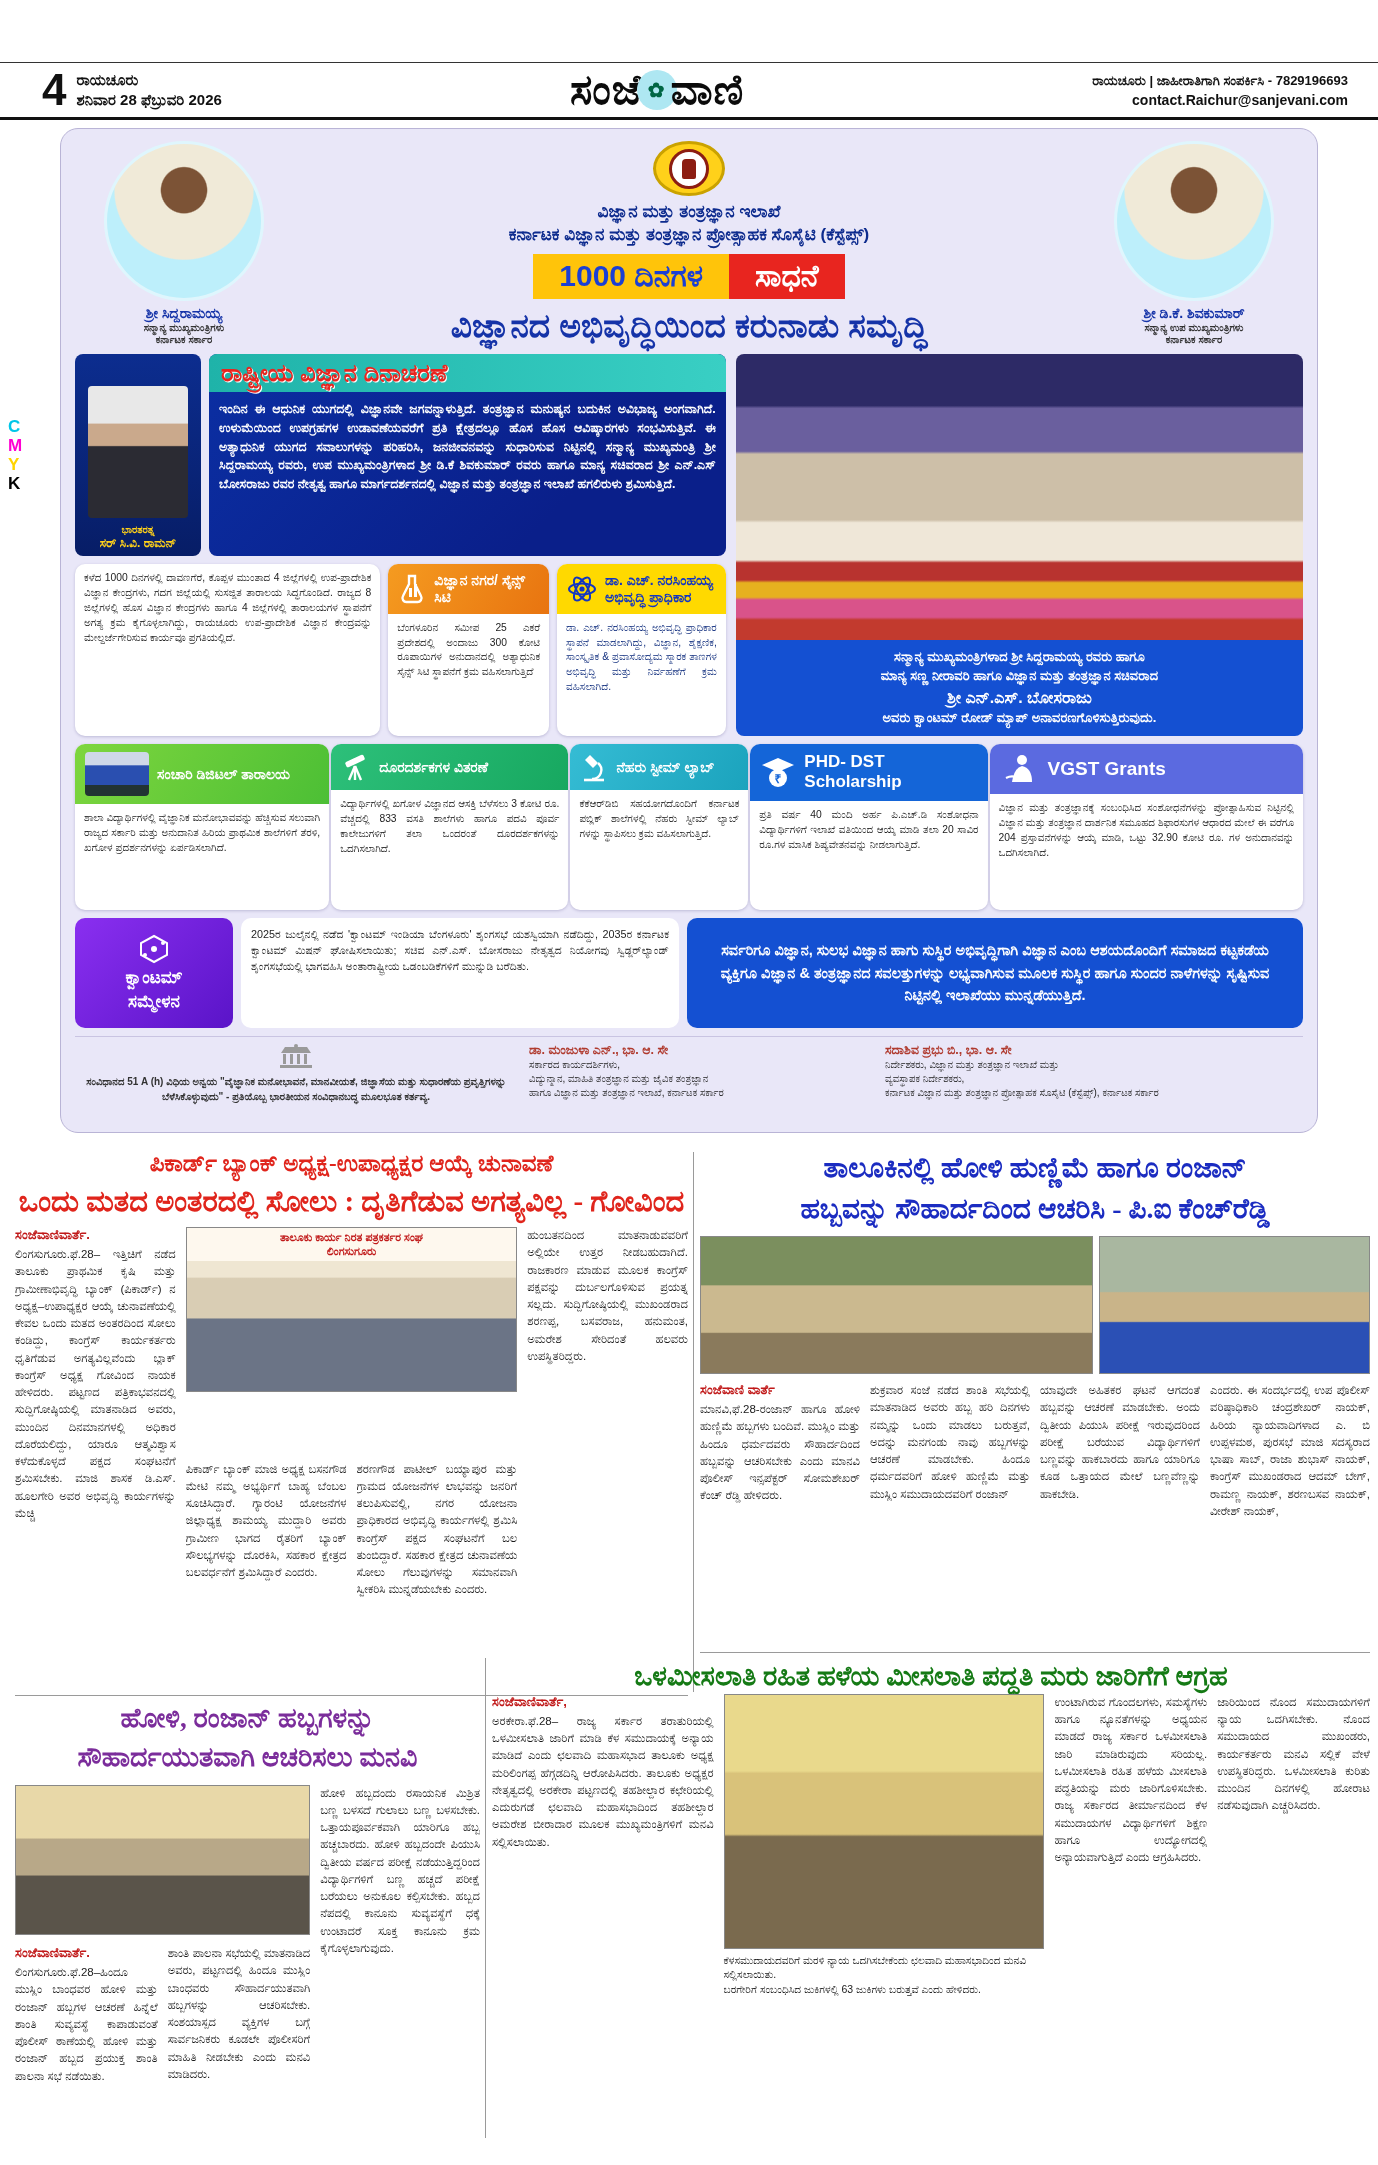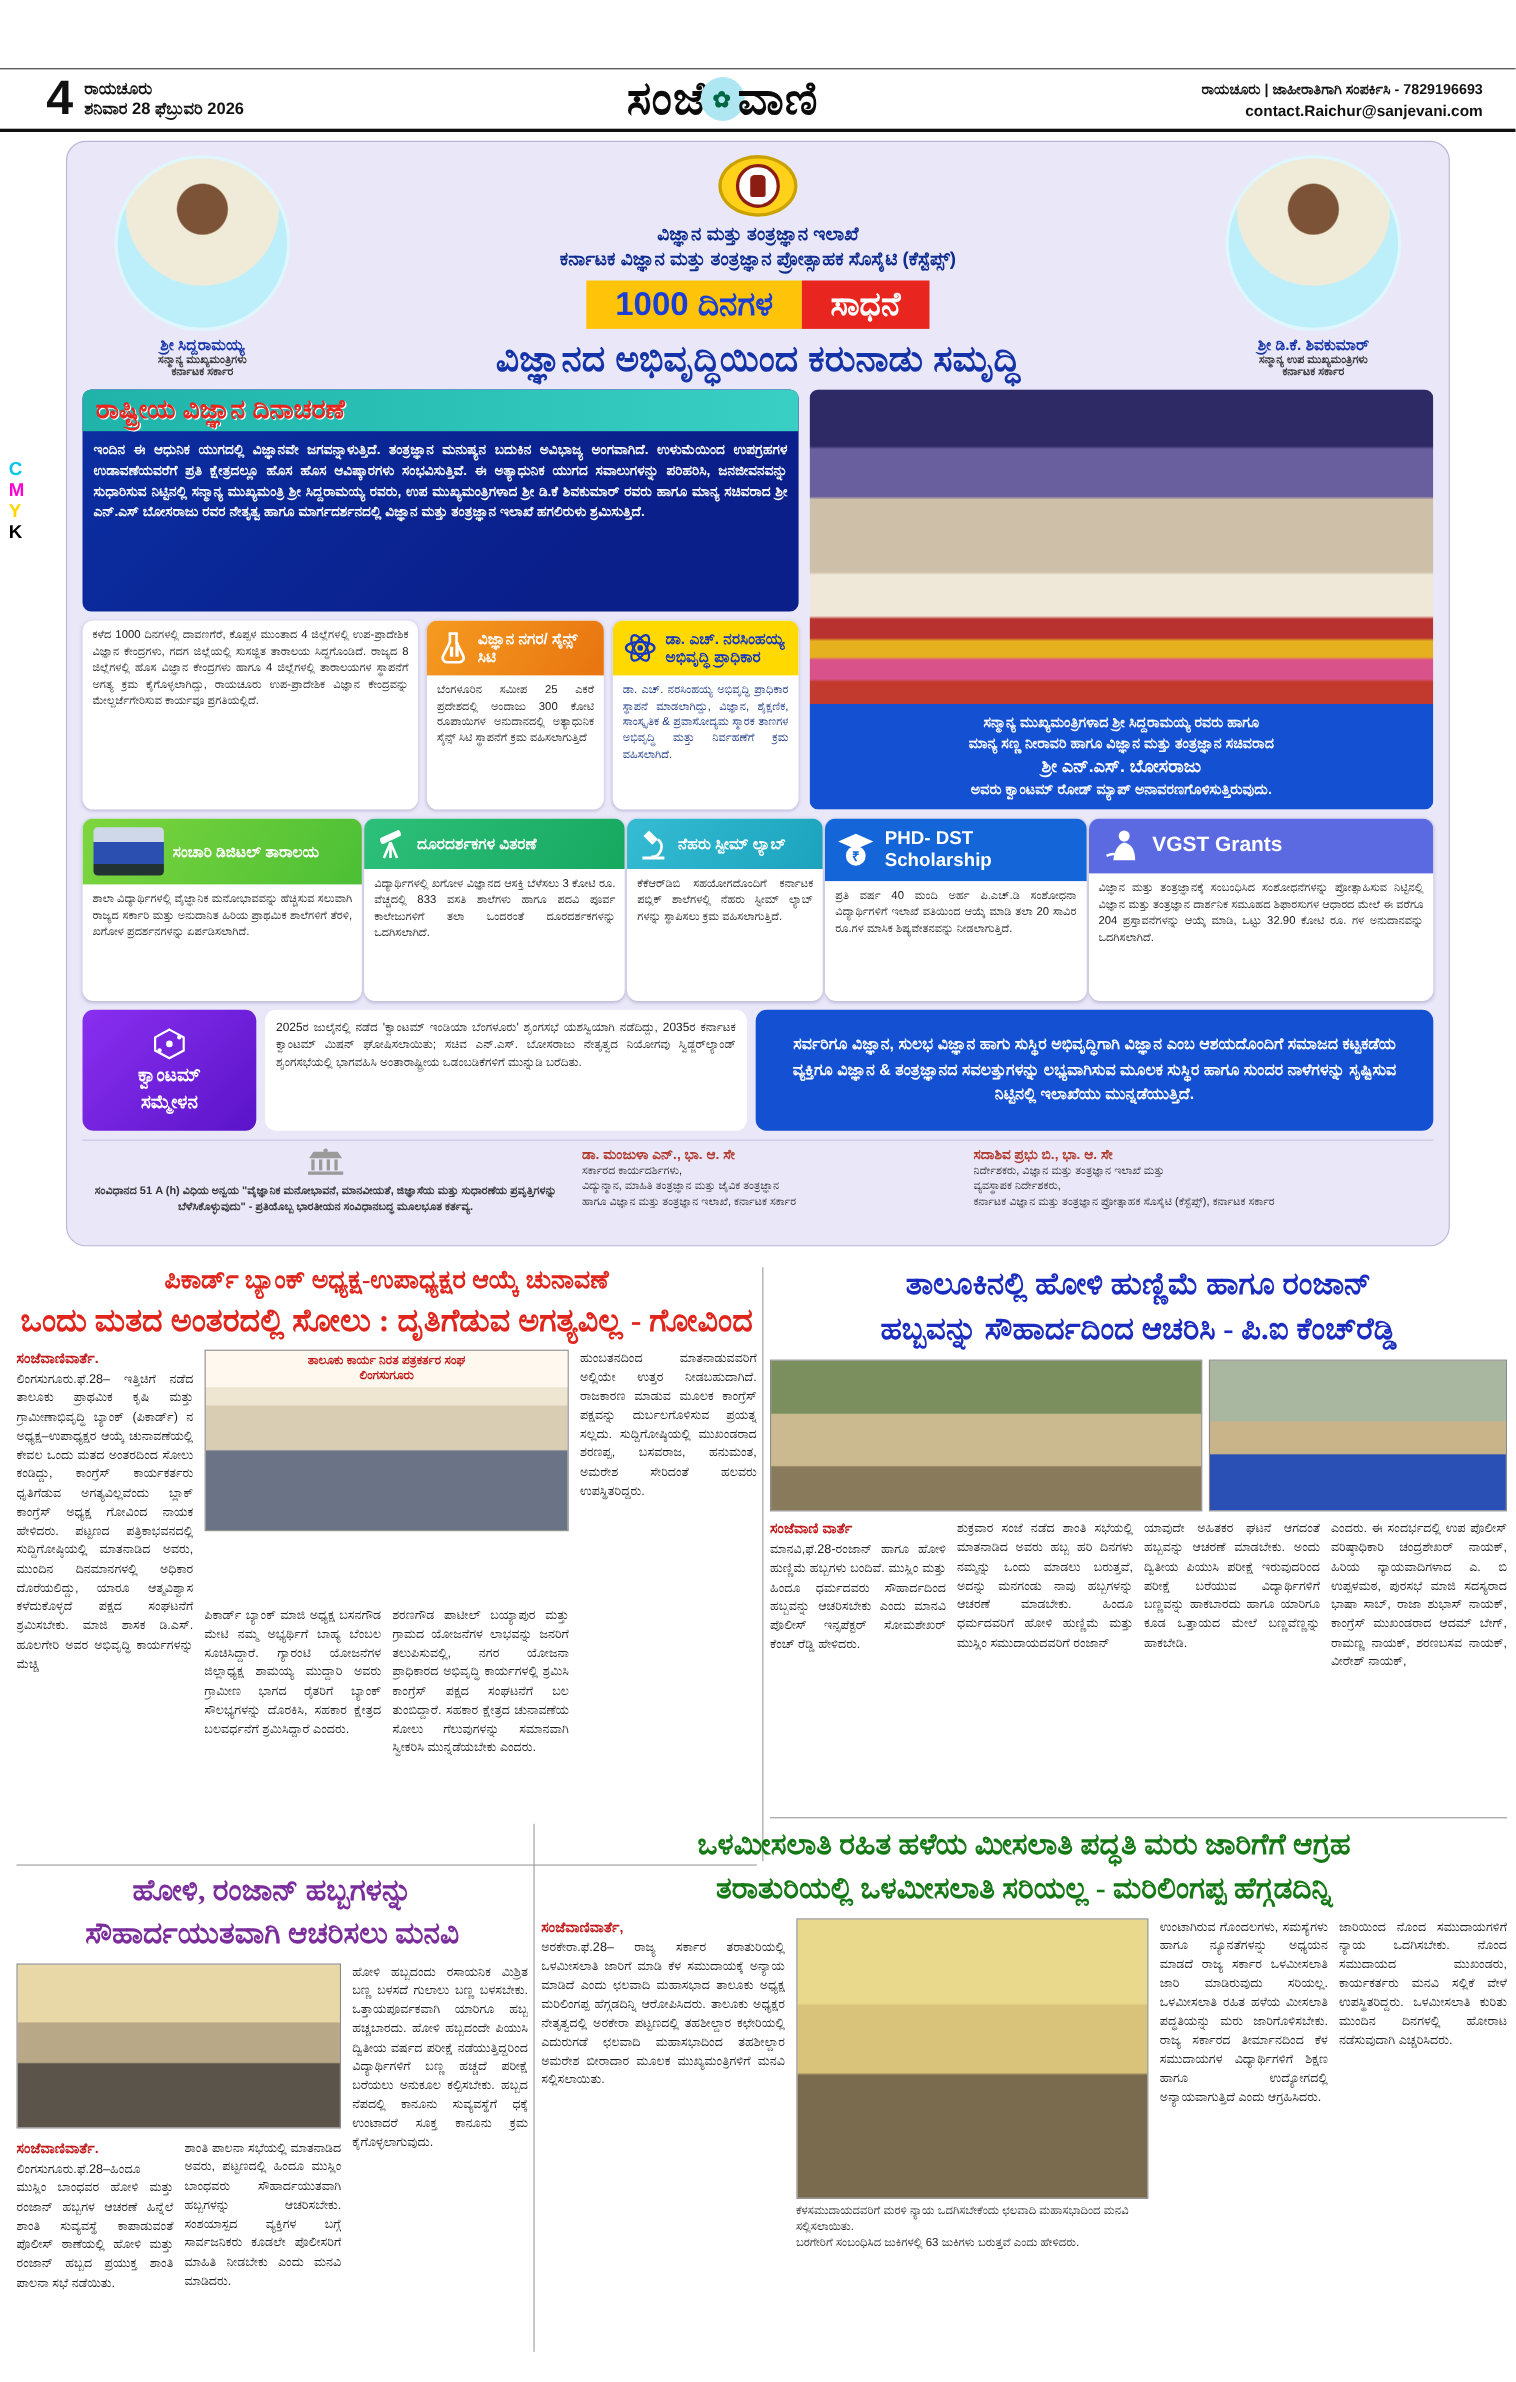--- a/index.html
+++ b/index.html
@@ -185,20 +185,25 @@
         <div class="photo"></div>
         <div class="nm">ಶ್ರೀ ಡಿ.ಕೆ. ಶಿವಕುಮಾರ್</div>
         <div class="t1">ಸನ್ಮಾನ್ಯ ಉಪ ಮುಖ್ಯಮಂತ್ರಿಗಳು</div>
         <div class="t2">ಕರ್ನಾಟಕ ಸರ್ಕಾರ</div>
       </div>
     </div>
 
     <div class="ad-mid">
       <div class="ad-mid-left">
         <div class="science-row">
+          <div class="raman-box">
+            <div class="raman-photo"></div>
+            <div class="raman-cap1">ಭಾರತರತ್ನ</div>
+            <div class="raman-cap2">ಸರ್ ಸಿ.ವಿ. ರಾಮನ್</div>
+          </div>
           <div class="science-box">
             <div class="science-title">ರಾಷ್ಟ್ರೀಯ ವಿಜ್ಞಾನ ದಿನಾಚರಣೆ</div>
             <div class="science-body">ಇಂದಿನ ಈ ಆಧುನಿಕ ಯುಗದಲ್ಲಿ ವಿಜ್ಞಾನವೇ ಜಗವನ್ನಾಳುತ್ತಿದೆ. ತಂತ್ರಜ್ಞಾನ ಮನುಷ್ಯನ ಬದುಕಿನ ಅವಿಭಾಜ್ಯ ಅಂಗವಾಗಿದೆ. ಉಳುಮೆಯಿಂದ ಉಪಗ್ರಹಗಳ ಉಡಾವಣೆಯವರೆಗೆ ಪ್ರತಿ ಕ್ಷೇತ್ರದಲ್ಲೂ ಹೊಸ ಹೊಸ ಆವಿಷ್ಕಾರಗಳು ಸಂಭವಿಸುತ್ತಿವೆ. ಈ ಅತ್ಯಾಧುನಿಕ ಯುಗದ ಸವಾಲುಗಳನ್ನು ಪರಿಹರಿಸಿ, ಜನಜೀವನವನ್ನು ಸುಧಾರಿಸುವ ನಿಟ್ಟಿನಲ್ಲಿ ಸನ್ಮಾನ್ಯ ಮುಖ್ಯಮಂತ್ರಿ ಶ್ರೀ ಸಿದ್ದರಾಮಯ್ಯ ರವರು, ಉಪ ಮುಖ್ಯಮಂತ್ರಿಗಳಾದ ಶ್ರೀ ಡಿ.ಕೆ ಶಿವಕುಮಾರ್ ರವರು ಹಾಗೂ ಮಾನ್ಯ ಸಚಿವರಾದ ಶ್ರೀ ಎನ್.ಎಸ್ ಬೋಸರಾಜು ರವರ ನೇತೃತ್ವ ಹಾಗೂ ಮಾರ್ಗದರ್ಶನದಲ್ಲಿ ವಿಜ್ಞಾನ ಮತ್ತು ತಂತ್ರಜ್ಞಾನ ಇಲಾಖೆ ಹಗಲಿರುಳು ಶ್ರಮಿಸುತ್ತಿದೆ.</div>
           </div>
         </div>
         <div class="cards1-row">
           <div class="card" style="flex:1.9;">
             <div class="card-b">ಕಳೆದ 1000 ದಿನಗಳಲ್ಲಿ ದಾವಣಗೆರೆ, ಕೊಪ್ಪಳ ಮುಂತಾದ 4 ಜಿಲ್ಲೆಗಳಲ್ಲಿ ಉಪ-ಪ್ರಾದೇಶಿಕ ವಿಜ್ಞಾನ ಕೇಂದ್ರಗಳು, ಗದಗ ಜಿಲ್ಲೆಯಲ್ಲಿ ಸುಸಜ್ಜಿತ ತಾರಾಲಯ ಸಿದ್ಧಗೊಂಡಿದೆ. ರಾಜ್ಯದ 8 ಜಿಲ್ಲೆಗಳಲ್ಲಿ ಹೊಸ ವಿಜ್ಞಾನ ಕೇಂದ್ರಗಳು ಹಾಗೂ 4 ಜಿಲ್ಲೆಗಳಲ್ಲಿ ತಾರಾಲಯಗಳ ಸ್ಥಾಪನೆಗೆ ಅಗತ್ಯ ಕ್ರಮ ಕೈಗೊಳ್ಳಲಾಗಿದ್ದು, ರಾಯಚೂರು ಉಪ-ಪ್ರಾದೇಶಿಕ ವಿಜ್ಞಾನ ಕೇಂದ್ರವನ್ನು ಮೇಲ್ದರ್ಜೆಗೇರಿಸುವ ಕಾರ್ಯವೂ ಪ್ರಗತಿಯಲ್ಲಿದೆ.</div>
           </div>
           <div class="card" style="flex:1;">
@@ -387,21 +392,20 @@
         <div class="byline">ಸಂಜೆವಾಣಿವಾರ್ತೆ.</div>
         <div class="coltext" style="height:150px;">ಲಿಂಗಸುಗೂರು.ಫೆ.28–ಹಿಂದೂ ಮುಸ್ಲಿಂ ಬಾಂಧವರ ಹೋಳಿ ಮತ್ತು ರಂಜಾನ್ ಹಬ್ಬಗಳ ಆಚರಣೆ ಹಿನ್ನೆಲೆ ಶಾಂತಿ ಸುವ್ಯವಸ್ಥೆ ಕಾಪಾಡುವಂತೆ ಪೊಲೀಸ್ ಠಾಣೆಯಲ್ಲಿ ಹೋಳಿ ಮತ್ತು ರಂಜಾನ್ ಹಬ್ಬದ ಪ್ರಯುಕ್ತ ಶಾಂತಿ ಪಾಲನಾ ಸಭೆ ನಡೆಯಿತು.</div>
       </div>
       <div class="coltext" style="grid-column:2; grid-row:2;">ಶಾಂತಿ ಪಾಲನಾ ಸಭೆಯಲ್ಲಿ ಮಾತನಾಡಿದ ಅವರು, ಪಟ್ಟಣದಲ್ಲಿ ಹಿಂದೂ ಮುಸ್ಲಿಂ ಬಾಂಧವರು ಸೌಹಾರ್ದಯುತವಾಗಿ ಹಬ್ಬಗಳನ್ನು ಆಚರಿಸಬೇಕು. ಸಂಶಯಾಸ್ಪದ ವ್ಯಕ್ತಿಗಳ ಬಗ್ಗೆ ಸಾರ್ವಜನಿಕರು ಕೂಡಲೇ ಪೊಲೀಸರಿಗೆ ಮಾಹಿತಿ ನೀಡಬೇಕು ಎಂದು ಮನವಿ ಮಾಡಿದರು.</div>
       <div class="coltext" style="grid-column:3; grid-row:1 / 3;">ಹೋಳಿ ಹಬ್ಬದಂದು ರಸಾಯನಿಕ ಮಿಶ್ರಿತ ಬಣ್ಣ ಬಳಸದೆ ಗುಲಾಲು ಬಣ್ಣ ಬಳಸಬೇಕು. ಒತ್ತಾಯಪೂರ್ವಕವಾಗಿ ಯಾರಿಗೂ ಹಬ್ಬ ಹಚ್ಚಬಾರದು. ಹೋಳಿ ಹಬ್ಬದಂದೇ ಪಿಯುಸಿ ದ್ವಿತೀಯ ವರ್ಷದ ಪರೀಕ್ಷೆ ನಡೆಯುತ್ತಿದ್ದರಿಂದ ವಿದ್ಯಾರ್ಥಿಗಳಿಗೆ ಬಣ್ಣ ಹಚ್ಚದೆ ಪರೀಕ್ಷೆ ಬರೆಯಲು ಅನುಕೂಲ ಕಲ್ಪಿಸಬೇಕು. ಹಬ್ಬದ ನೆಪದಲ್ಲಿ ಕಾನೂನು ಸುವ್ಯವಸ್ಥೆಗೆ ಧಕ್ಕೆ ಉಂಟಾದರೆ ಸೂಕ್ತ ಕಾನೂನು ಕ್ರಮ ಕೈಗೊಳ್ಳಲಾಗುವುದು.</div>
     </div>
   </div>
 
   <div class="article" style="left:492px; top:1660px; width:878px; height:478px;">
     <div class="hl hl-grn" style="font-size:27px;">ಒಳಮೀಸಲಾತಿ ರಹಿತ ಹಳೆಯ ಮೀಸಲಾತಿ ಪದ್ಧತಿ ಮರು ಜಾರಿಗೆಗೆ ಆಗ್ರಹ</div>
-    <div class="hl hl-grn" style="font-size:27px; margin:6px 0 10px;">ತರಾತುರಿಯಲ್ಲಿ ಒಳಮೀಸಲಾತಿ ಸರಿಯಲ್ಲ - ಮರಿಲಿಂಗಪ್ಪ ಹೆಗ್ಗಡದಿನ್ನಿ</div>
     <div style="display:grid; grid-template-columns:1.45fr 2.1fr 1fr 1fr; gap:10px; height:340px;">
       <div>
         <div class="byline">ಸಂಜೆವಾಣಿವಾರ್ತೆ,</div>
         <div class="coltext" style="height:312px;">ಅರಕೇರಾ.ಫೆ.28– ರಾಜ್ಯ ಸರ್ಕಾರ ತರಾತುರಿಯಲ್ಲಿ ಒಳಮೀಸಲಾತಿ ಜಾರಿಗೆ ಮಾಡಿ ಕೆಳ ಸಮುದಾಯಕ್ಕೆ ಅನ್ಯಾಯ ಮಾಡಿದೆ ಎಂದು ಛಲವಾದಿ ಮಹಾಸಭಾದ ತಾಲೂಕು ಅಧ್ಯಕ್ಷ ಮರಿಲಿಂಗಪ್ಪ ಹೆಗ್ಗಡದಿನ್ನಿ ಆರೋಪಿಸಿದರು. ತಾಲೂಕು ಅಧ್ಯಕ್ಷರ ನೇತೃತ್ವದಲ್ಲಿ ಅರಕೇರಾ ಪಟ್ಟಣದಲ್ಲಿ ತಹಶೀಲ್ದಾರ ಕಛೇರಿಯಲ್ಲಿ ಎದುರುಗಡೆ ಛಲವಾದಿ ಮಹಾಸಭಾದಿಂದ ತಹಶೀಲ್ದಾರ ಅಮರೇಶ ಬೀರಾದಾರ ಮೂಲಕ ಮುಖ್ಯಮಂತ್ರಿಗಳಿಗೆ ಮನವಿ ಸಲ್ಲಿಸಲಾಯಿತು.</div>
       </div>
       <div>
         <div class="news-photo" style="height:255px; background:linear-gradient(180deg,#e9d98c 0 30%, #d9c27a 31% 55%, #7a6a4e 56% 100%);"></div>
         <div class="capline" style="margin-top:4px;">ಕೆಳಸಮುದಾಯದವರಿಗೆ ಮರಳಿ ನ್ಯಾಯ ಒದಗಿಸಬೇಕೆಂದು ಛಲವಾದಿ ಮಹಾಸಭಾದಿಂದ ಮನವಿ ಸಲ್ಲಿಸಲಾಯಿತು.</div>
         <div class="capline">ಬರಗೇರಿಗೆ ಸಂಬಂಧಿಸಿದ ಜುಕಿಗಳಲ್ಲಿ 63 ಜುಕಿಗಳು ಬರುತ್ತವೆ ಎಂದು ಹೇಳಿದರು.</div>
       </div>

